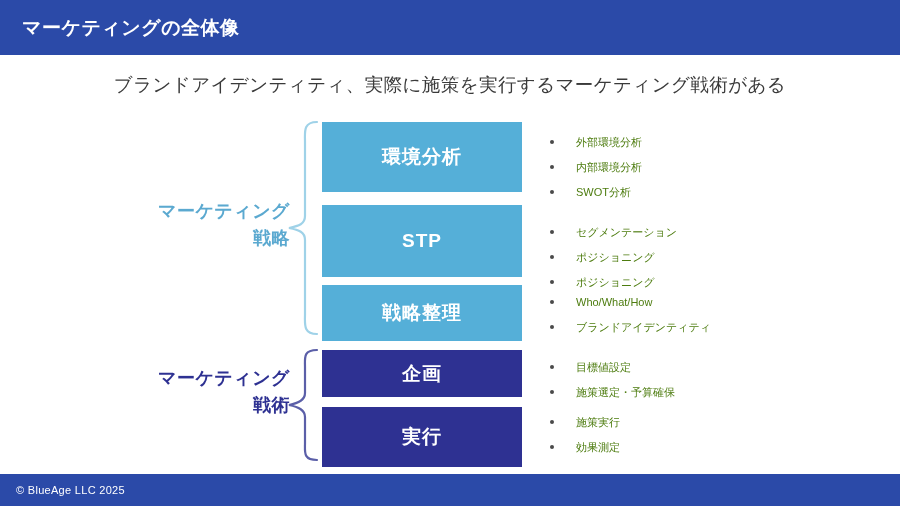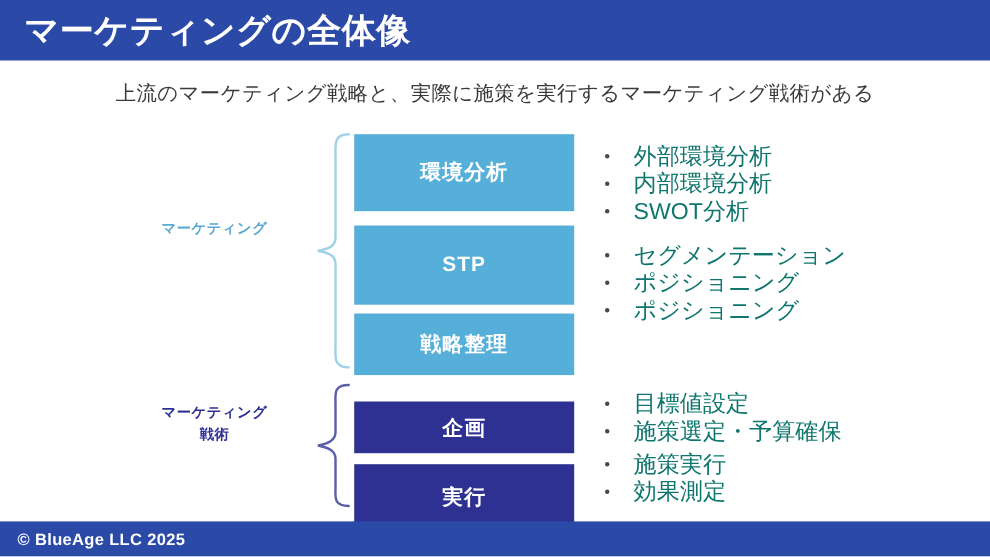--- a/index.html
+++ b/index.html
@@ -21,21 +21,21 @@
     left: 0;
     top: 0;
     width: 900px;
     height: 55px;
     background: #2B4AA8;
     display: flex;
     align-items: center;
   }
   .slide-title {
     color: #ffffff;
-    font-size: 31px;
+    font-size: 19px;
     font-weight: bold;
     letter-spacing: 0.5px;
     margin-left: 22px;
     white-space: nowrap;
   }
 
   
   .subtitle {
     position: absolute;
     left: 0;
@@ -54,22 +54,22 @@
     left: 0;
     top: 110px;
     width: 900px;
     height: 360px;
   }
 
   
   .group-label {
     position: absolute;
     width: 190px;
-    text-align: center;
-    font-size: 13px;
+    text-align: right;
+    font-size: 18px;
     font-weight: bold;
     line-height: 1.5;
     letter-spacing: 0.5px;
   }
   .group-label.strategy {
     left: 100px;
     top: 88px;
     color: #5BA9D0;
   }
   .group-label.tactics {
@@ -92,21 +92,21 @@
     width: 200px;
     display: flex;
     align-items: center;
     justify-content: center;
     color: #ffffff;
     font-weight: bold;
     font-size: 19px;
     letter-spacing: 1px;
   }
   .box.light  { background: #55AFD8; }
-  .box.dark   { background: #2E3192; margin-top: 15px; }
+  .box.dark   { background: #2E3192; }
 
   .box-b1 { top: 12px;  height: 70px; }
   .box-b2 { top: 95px;  height: 72px; }
   .box-b3 { top: 175px; height: 56px; }
   .box-b4 { top: 240px; height: 47px; }
   .box-b5 { top: 297px; height: 60px; }
 
   
   .bullets {
     position: absolute;
@@ -114,22 +114,22 @@
     width: 330px;
   }
   .bullets ul {
     margin: 0;
     padding: 0;
     list-style: none;
   }
   .bullets li {
     position: relative;
     padding-left: 30px;
-    font-size: 21px;
-    color: #0f766e;
+    font-size: 11px;
+    color: #4d7c0f;
     line-height: 25px;
     white-space: nowrap;
   }
   .bullets li::before {
     content: "";
     position: absolute;
     left: 4px;
     top: 10px;
     width: 4px;
     height: 4px;
@@ -149,39 +149,40 @@
     left: 0;
     bottom: 0;
     width: 900px;
     height: 32px;
     background: #2B4AA8;
     display: flex;
     align-items: center;
   }
   .footer-text {
     color: #ffffff;
-    font-size: 15px;
-    font-weight: bold;
+    font-size: 11px;
+    font-weight: normal;
     margin-left: 16px;
     letter-spacing: 0.3px;
   }
 </style>
 </head>
 <body>
 
 <div class="slide-header">
   <div class="slide-title">マーケティングの全体像</div>
 </div>
 
-<div class="subtitle">上流のマーケティング戦略と、実際に施策を実行するマーケティング戦術がある</div>
+<div class="subtitle">ブランドアイデンティティ、実際に施策を実行するマーケティング戦術がある</div>
 
 <div class="diagram">
 
   <div class="group-label strategy">
     <div>マーケティング</div>
+    <div>戦略</div>
   </div>
 
   <div class="group-label tactics">
     <div>マーケティング</div>
     <div>戦術</div>
   </div>
 
   <div class="brace" style="top:10px;">
     <svg width="36" height="216" viewBox="0 0 36 216" aria-hidden="true">
       <path d="M32 2 C18 2 20 12 20 22 L20 96 C20 104 14 106 4 108 C14 110 20 112 20 120 L20 194 C20 204 18 214 32 214" fill="none" stroke="#9FD2E8" stroke-width="2.2" stroke-linecap="round"></path>
@@ -219,20 +220,26 @@
   </div>
 
   <div class="bullets bul-2">
     <ul>
       <li>セグメンテーション</li>
       <li>ポジショニング</li>
       <li>ポジショニング</li>
     </ul>
   </div>
 
+  <div class="bullets bul-3">
+    <ul>
+      <li>Who/What/How</li>
+      <li>ブランドアイデンティティ</li>
+    </ul>
+  </div>
 
   <div class="bullets bul-4">
     <ul>
       <li>目標値設定</li>
       <li>施策選定・予算確保</li>
     </ul>
   </div>
 
   <div class="bullets bul-5">
     <ul>

